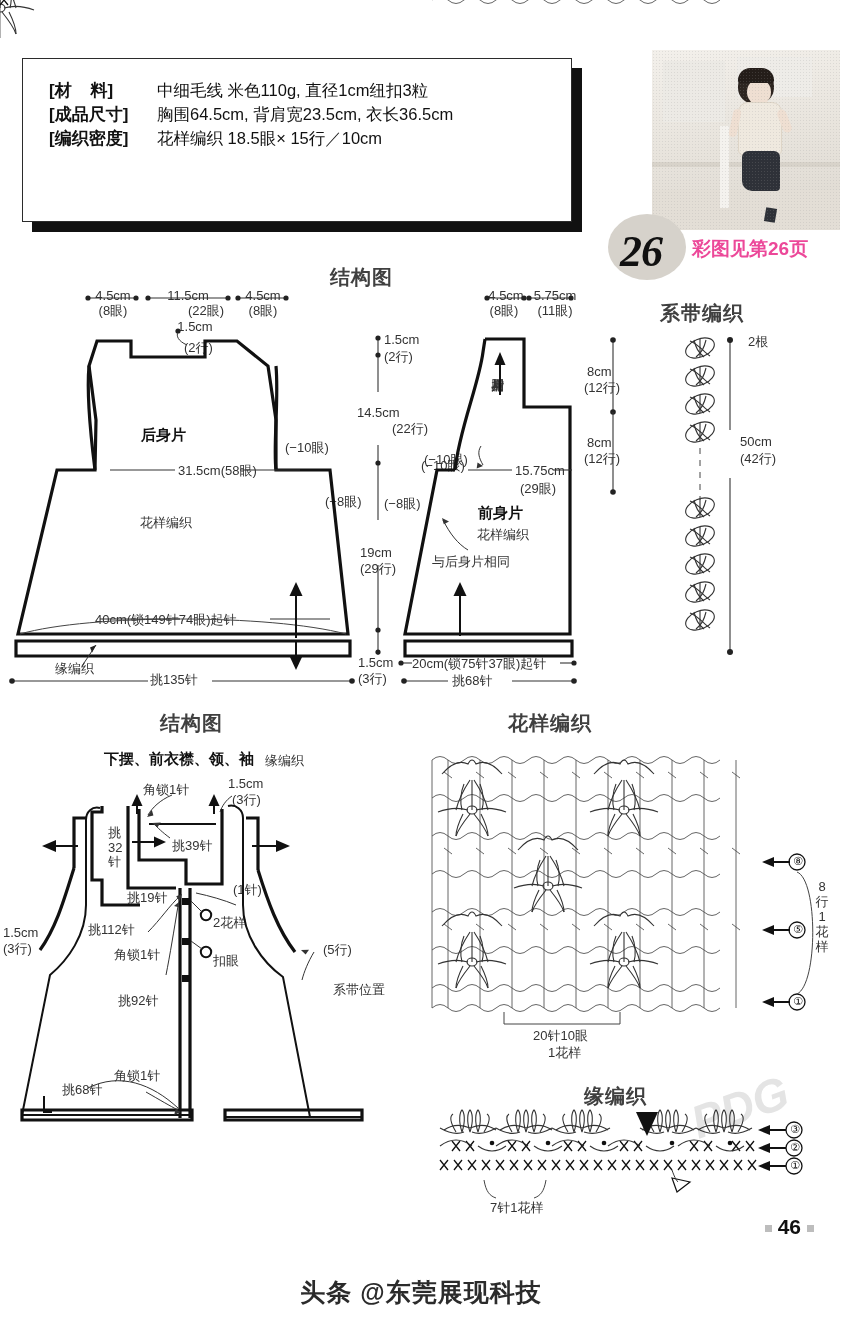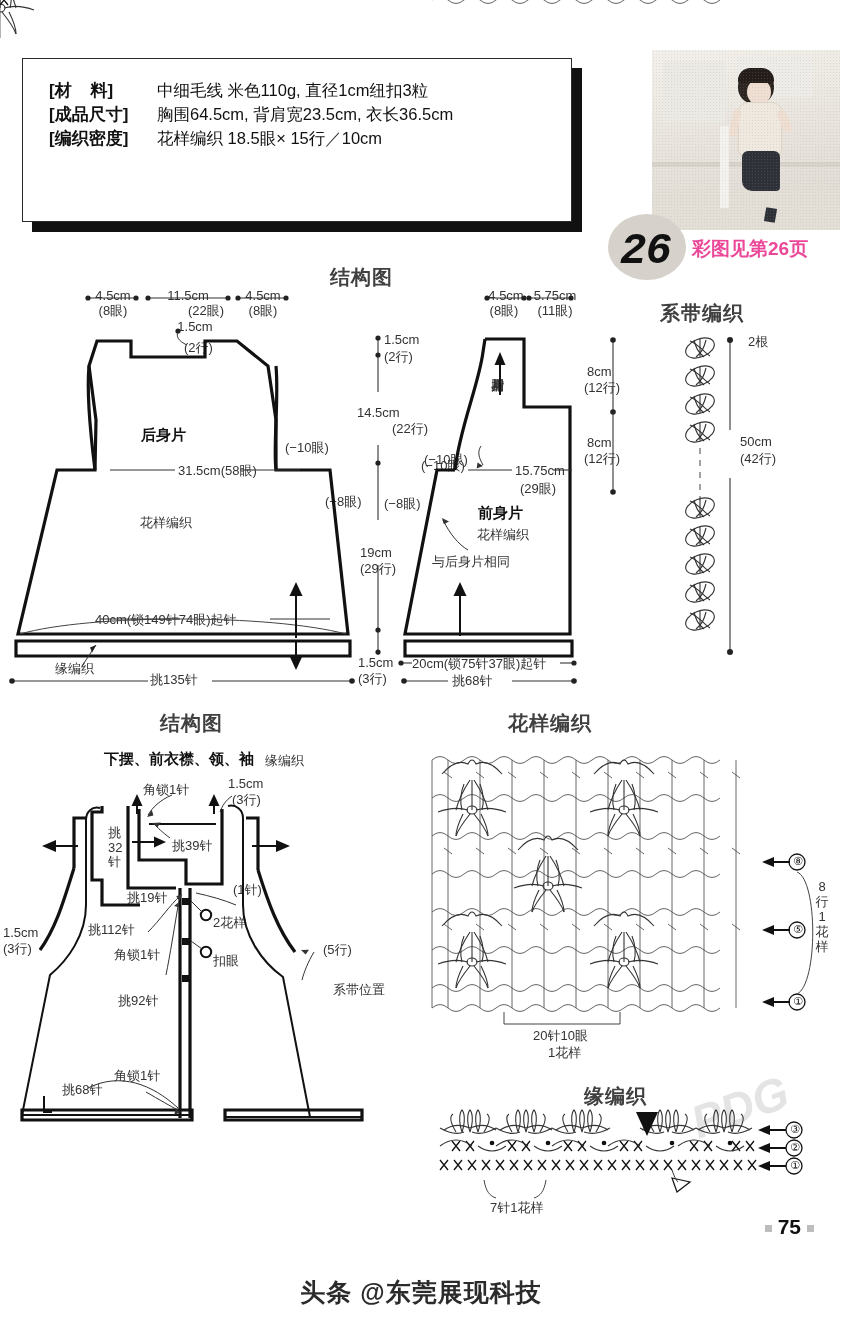--- a/index.html
+++ b/index.html
@@ -54,21 +54,21 @@
   #page-badge{
     position:absolute;left:608px;top:222px;width:234px;height:58px;z-index:6;
   }
   #page-badge .disc{
     position:absolute;left:0;top:-8px;width:78px;height:66px;border-radius:50%;
     background:#d6d2cb;
   }
   #page-badge .num{
     position:absolute;left:12px;top:4px;font-size:44px;font-weight:bold;
     font-style:italic;letter-spacing:-1px;color:#111;
-    font-family:Liberation Mono, monospace;
+    font-family:Liberation Serif, serif;
   }
   #page-badge .cap{
     position:absolute;left:84px;top:14px;font-size:19px;font-weight:bold;color:#ec4899;
     white-space:nowrap;
   }
 
   
   .t{position:absolute;white-space:pre;font-size:13px;color:#333;line-height:1.18;}
   .t.c{text-align:center;}
   .t.big{font-size:20px;font-weight:bold;color:#404040;letter-spacing:1px;}
@@ -652,17 +652,17 @@
     </g>
   </svg>
   <div style="position:absolute;left:787px;top:1123px;width:16px;text-align:center;font-size:11px;color:#111;z-index:3;">③</div>
   <div style="position:absolute;left:787px;top:1141px;width:16px;text-align:center;font-size:11px;color:#111;z-index:3;">②</div>
   <div style="position:absolute;left:787px;top:1159px;width:16px;text-align:center;font-size:11px;color:#111;z-index:3;">①</div>
   <div class="t" style="left:490px;top:1200px;">7针1花样</div>
 
   <div class="wm" style="left:690px;top:1080px;font-size:46px;transform:rotate(-20deg);font-style:italic;">PDG</div>
 
   <div id="page-num">
-    <span class="sq"></span><span>75</span><span class="sq"></span>
+    <span class="sq"></span><span>46</span><span class="sq"></span>
   </div>
   <div id="footer-brand">头条 @东莞展现科技</div>
 
 </div>
 
 </body></html>

